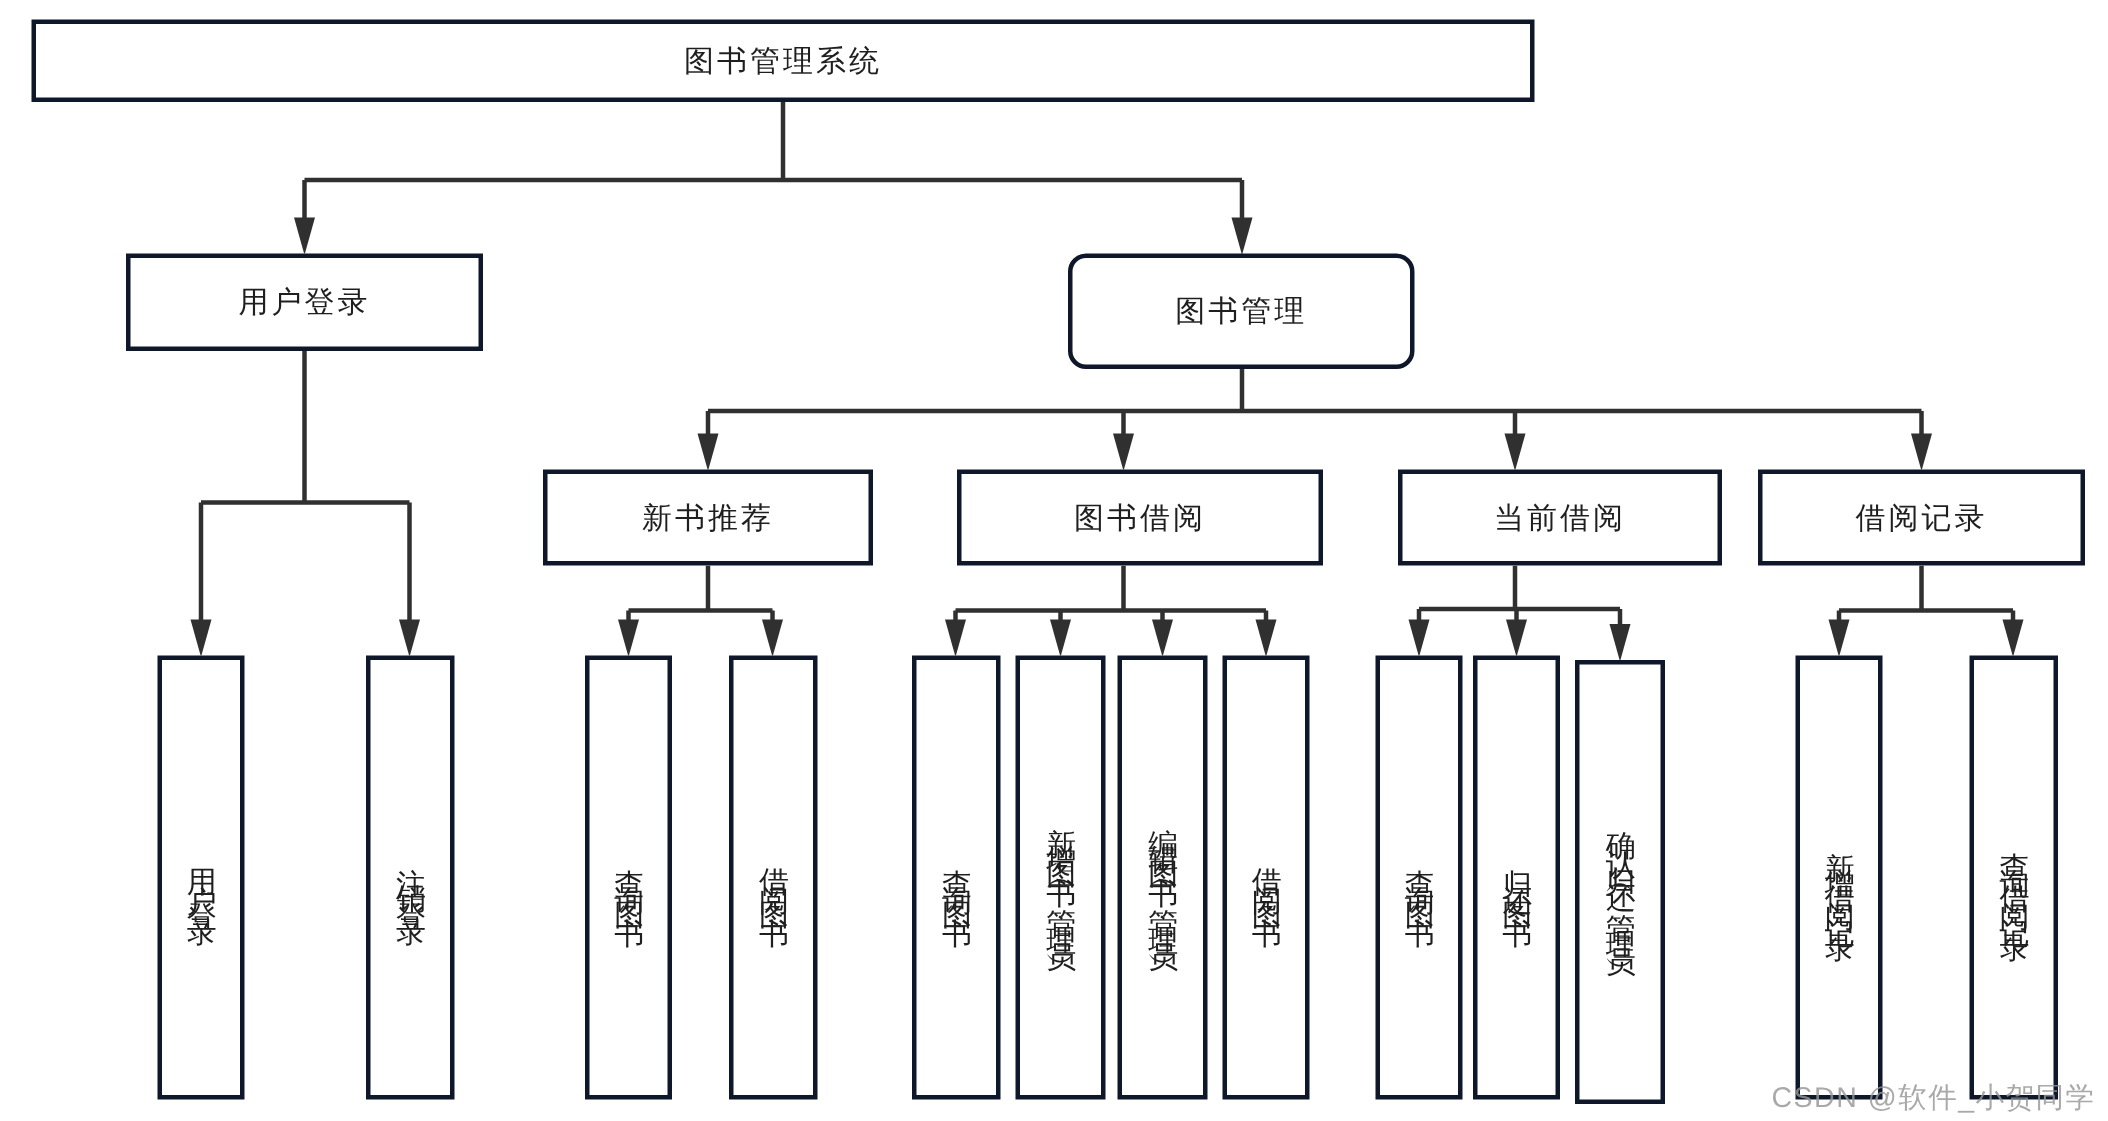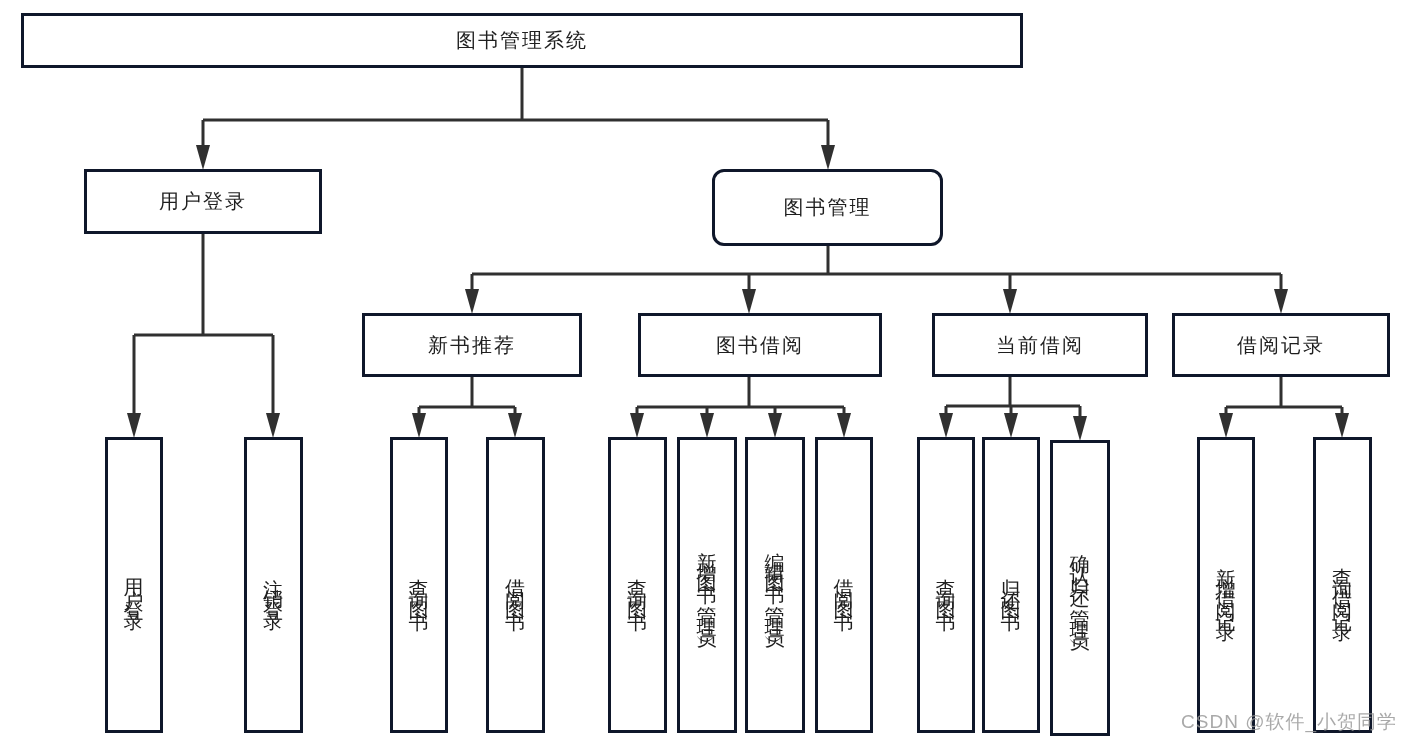--- a/index.html
+++ b/index.html
@@ -50,21 +50,21 @@
   .node.v span {
     writing-mode: vertical-rl;
     text-orientation: mixed;
     letter-spacing: 11px;
     line-height: 1;
     white-space: nowrap;
   }
   .watermark {
     position: absolute;
     right: 8px;
-    bottom: 12px;
+    bottom: 2px;
     font-size: 19px;
     letter-spacing: 1px;
     color: rgba(150, 150, 150, 0.82);
     z-index: 5;
     white-space: nowrap;
   }
 </style>
 </head>
 <body>
 

